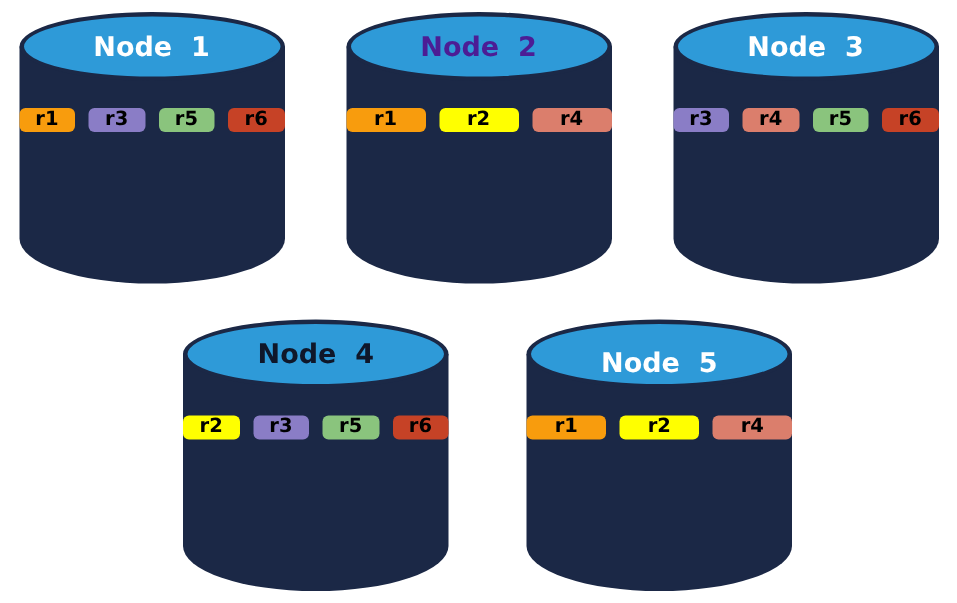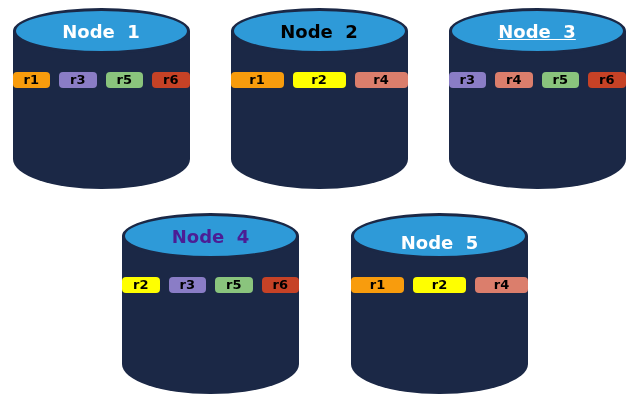--- a/index.html
+++ b/index.html
@@ -59,46 +59,46 @@
     <div class="bars">
           <div class="bar" style="background: rgb(248, 156, 13); color: rgb(0, 0, 0);">r1</div>
           <div class="bar" style="background: rgb(138, 125, 198); color: rgb(0, 0, 0);">r3</div>
           <div class="bar" style="background: rgb(138, 196, 125); color: rgb(0, 0, 0);">r5</div>
           <div class="bar" style="background: rgb(198, 66, 38); color: rgb(0, 0, 0);">r6</div>
         </div>
   </div>
       <div class="cylinder" style="--body: #1B2846; --top: #2E9AD8;">
     <div class="cyl-body"></div>
     <div class="cyl-top">
-      <span class="node-label" style="color: #000000;">Node  2</span>
+      <span class="node-label" style="color: #4c1d95;">Node  2</span>
     </div>
     <div class="bars">
           <div class="bar" style="background: rgb(248, 156, 13); color: rgb(0, 0, 0);">r1</div>
           <div class="bar" style="background: rgb(255, 255, 0); color: rgb(0, 0, 0);">r2</div>
           <div class="bar" style="background: rgb(219, 126, 108); color: rgb(0, 0, 0);">r4</div>
         </div>
   </div>
       <div class="cylinder" style="--body: #1B2846; --top: #2E9AD8;">
     <div class="cyl-body"></div>
     <div class="cyl-top">
-      <span class="node-label" style="color: rgb(255, 255, 255); text-decoration: underline;">Node  3</span>
+      <span class="node-label" style="color: rgb(255, 255, 255);">Node  3</span>
     </div>
     <div class="bars">
           <div class="bar" style="background: rgb(138, 125, 198); color: rgb(0, 0, 0);">r3</div>
           <div class="bar" style="background: rgb(219, 126, 108); color: rgb(0, 0, 0);">r4</div>
           <div class="bar" style="background: rgb(138, 196, 125); color: rgb(0, 0, 0);">r5</div>
           <div class="bar" style="background: rgb(198, 66, 38); color: rgb(0, 0, 0);">r6</div>
         </div>
   </div>
     </div>
   <div class="row row2">
       <div class="cylinder" style="--body: #1B2846; --top: #2E9AD8;">
     <div class="cyl-body"></div>
     <div class="cyl-top">
-      <span class="node-label" style="color: #4c1d95;">Node  4</span>
+      <span class="node-label" style="color: #0f172a;">Node  4</span>
     </div>
     <div class="bars">
           <div class="bar" style="background: rgb(255, 255, 0); color: rgb(0, 0, 0);">r2</div>
           <div class="bar" style="background: rgb(138, 125, 198); color: rgb(0, 0, 0);">r3</div>
           <div class="bar" style="background: rgb(138, 196, 125); color: rgb(0, 0, 0);">r5</div>
           <div class="bar" style="background: rgb(198, 66, 38); color: rgb(0, 0, 0);">r6</div>
         </div>
   </div>
       <div class="cylinder" style="--body: #1B2846; --top: #2E9AD8;">
     <div class="cyl-body"></div>

